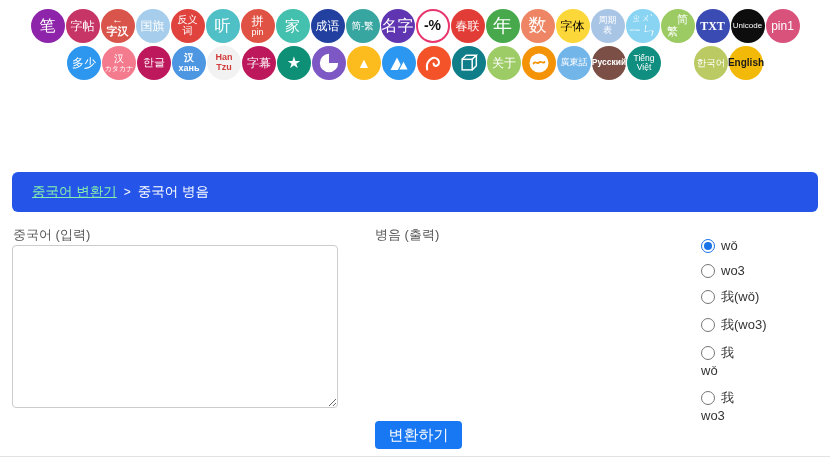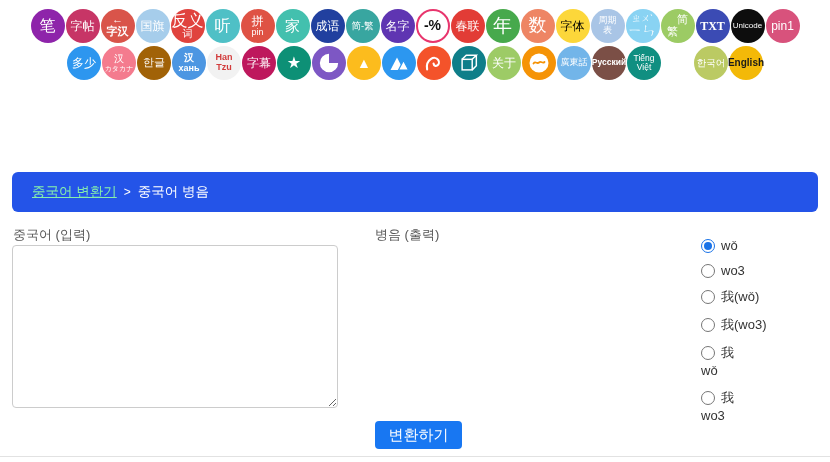--- a/index.html
+++ b/index.html
@@ -68,41 +68,41 @@
         <span style="font-size: 12px;">字帖</span>
       </div>
       <div class="nav-icon" style="background: rgb(217, 84, 74);">
         <div style="font-size: 11px; font-weight: bold;">←</div>
         <div style="font-size: 11px; font-weight: bold;">字汉</div>
       </div>
       <div class="nav-icon" style="background: rgb(166, 205, 235);">
         <span style="font-size: 12px;">国旗</span>
       </div>
       <div class="nav-icon" style="background: rgb(224, 67, 62);">
-        <div style="font-size: 16px;">反义</div>
+        <div style="font-size: 10px;">反义</div>
         <div style="font-size: 10px;">词</div>
       </div>
       <div class="nav-icon" style="background: rgb(79, 192, 198);">
         <span style="font-size: 16px;">听</span>
       </div>
       <div class="nav-icon" style="background: rgb(223, 82, 68);">
         <div style="font-size: 12px;">拼</div>
         <div style="font-size: 9px;">pin</div>
       </div>
       <div class="nav-icon" style="background: rgb(67, 192, 174);">
         <span style="font-size: 15px;">家</span>
       </div>
       <div class="nav-icon" style="background: rgb(33, 64, 159);">
         <span style="font-size: 12px;">成语</span>
       </div>
       <div class="nav-icon" style="background: rgb(56, 166, 160);">
         <span style="font-size: 9.5px;">简-繁</span>
       </div>
       <div class="nav-icon" style="background: rgb(95, 53, 178);">
-        <span style="font-size: 12px;">名字</span>
+        <span style="font-size: 16px;">名字</span>
       </div>
       <div class="nav-icon" style="background: rgb(255, 255, 255); color: rgb(17, 17, 17); border: 2px solid rgb(232, 53, 109);">
         <span style="font-size: 14px; font-weight: bold;">-%</span>
       </div>
       <div class="nav-icon" style="background: rgb(226, 60, 54);">
         <span style="font-size: 12px;">春联</span>
       </div>
       <div class="nav-icon" style="background: rgb(71, 169, 76);">
         <span style="font-size: 19px;">年</span>
       </div>
@@ -135,21 +135,21 @@
       </div>
     </div>
   <div class="icon-row" id="icon-row-2">
       <div class="nav-icon" style="background: rgb(45, 150, 239);">
         <span style="font-size: 12px;">多少</span>
       </div>
       <div class="nav-icon" style="background: rgb(244, 123, 142);">
         <div style="font-size: 10px;">汉</div>
         <div style="font-size: 7px;">カタカナ</div>
       </div>
-      <div class="nav-icon" style="background: #a16207;">
+      <div class="nav-icon" style="background: #be185d;">
         <span style="font-size: 11px;">한글</span>
       </div>
       <div class="nav-icon" style="background: rgb(76, 150, 226);">
         <div style="font-size: 10px; font-weight: bold;">汉</div>
         <div style="font-size: 9px; font-weight: bold;">хань</div>
       </div>
       <div class="nav-icon" style="background: rgb(242, 242, 242); color: rgb(210, 60, 60);">
         <div style="font-size: 9px; font-weight: bold;">Han</div>
         <div style="font-size: 9px; font-weight: bold;">Tzu</div>
       </div>

